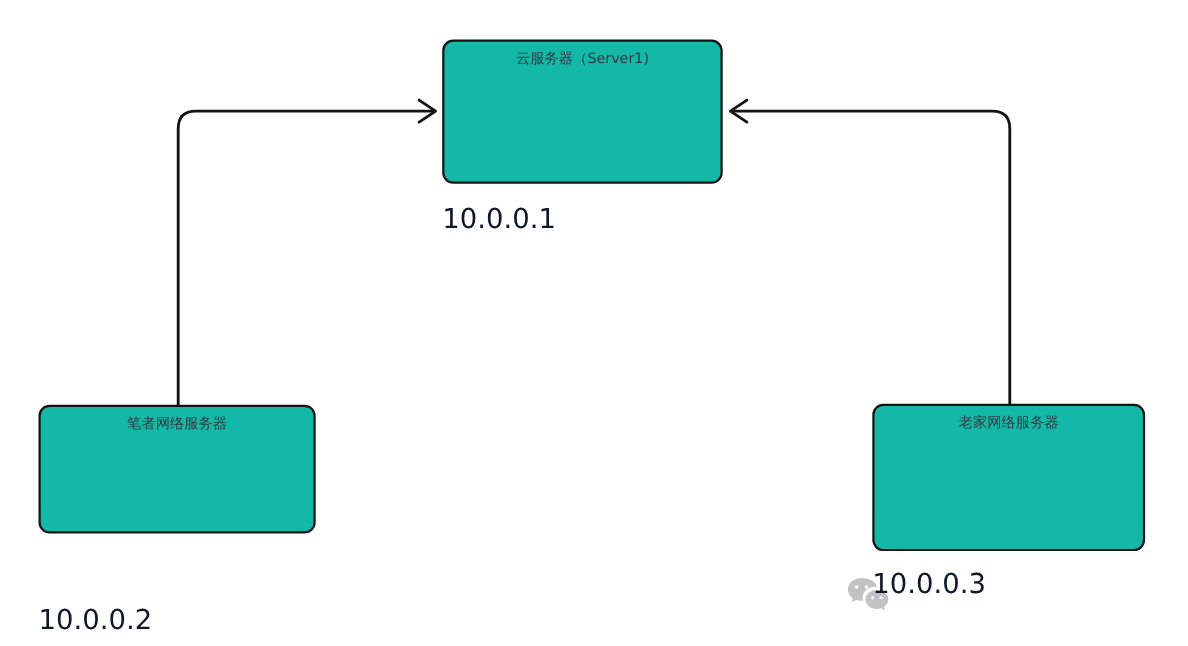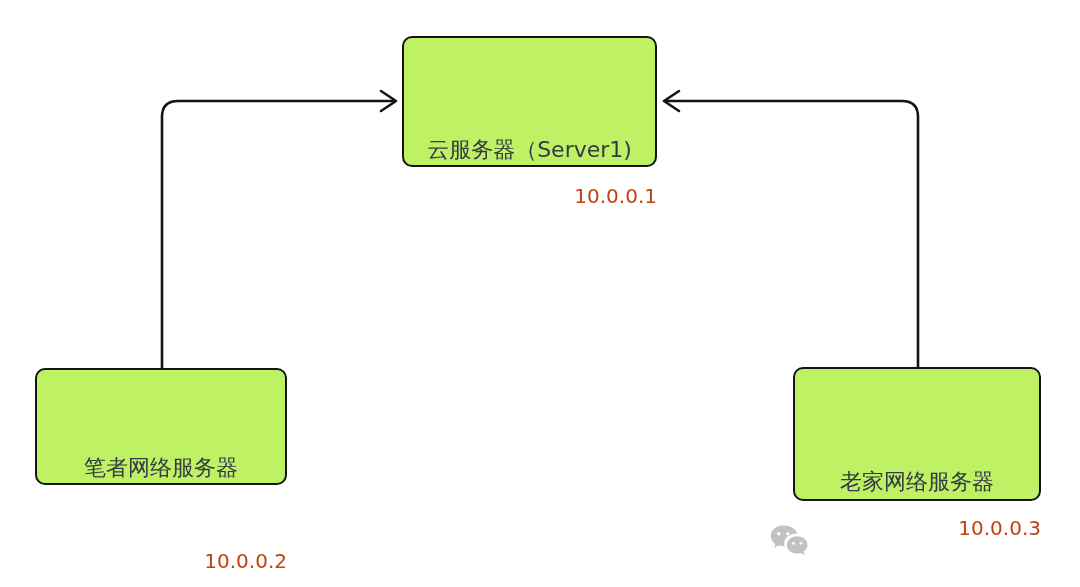--- a/index.html
+++ b/index.html
@@ -16,43 +16,43 @@
 
   .edges-layer {
     position: absolute;
     left: 0; top: 0;
     width: 1080px; height: 587px;
     z-index: 2;
   }
 
   .node {
     position: absolute;
-    background: #bef264;
+    background: #14b8a6;
     border: 2.5px solid #141414;
     border-radius: 10px;
     display: flex;
     flex-direction: column;
     align-items: center;
-    justify-content: flex-end;
+    justify-content: flex-start;
     text-align: center;
     color: #333945;
-    font-size: 22px;
+    font-size: 13px;
     line-height: 31px;
     z-index: 3;
   }
 
   .node-server  { left: 402px; top: 36px;  width: 255px; height: 131px; }
   .node-client1 { left: 35px;  top: 368px; width: 252px; height: 117px; }
   .node-client2 { left: 793px; top: 367px; width: 248px; height: 134px; font-family: Liberation Mono, monospace; }
 
   .ip-label {
     position: absolute;
-    text-align: right;
-    color: #c2410c;
-    font-size: 20px;
+    text-align: left;
+    color: #0f172a;
+    font-size: 25px;
     z-index: 4;
   }
   .ip-server  { left: 402px; top: 184px; width: 255px; }
   .ip-client1 { left: 35px;  top: 516px; width: 252px; margin-top: 33px; }
   .ip-client2 { left: 793px; top: 516px; width: 248px; }
 
   .watermark {
     position: absolute;
     left: 768px;
     top: 522px;

